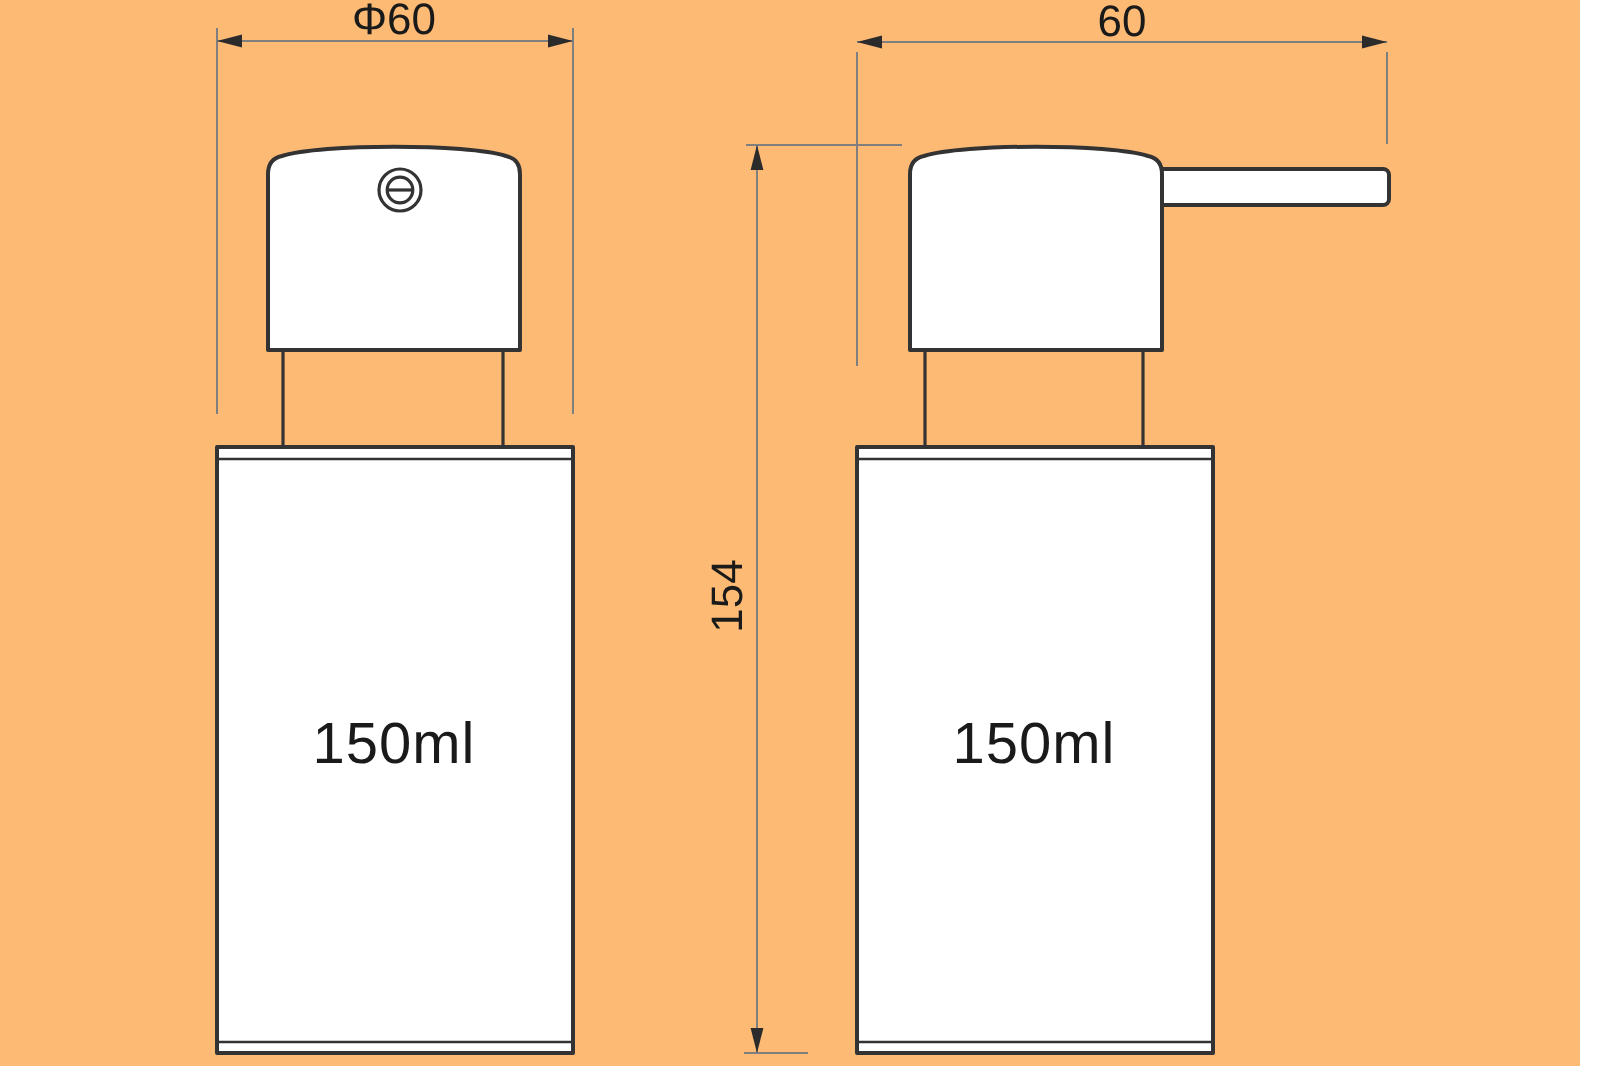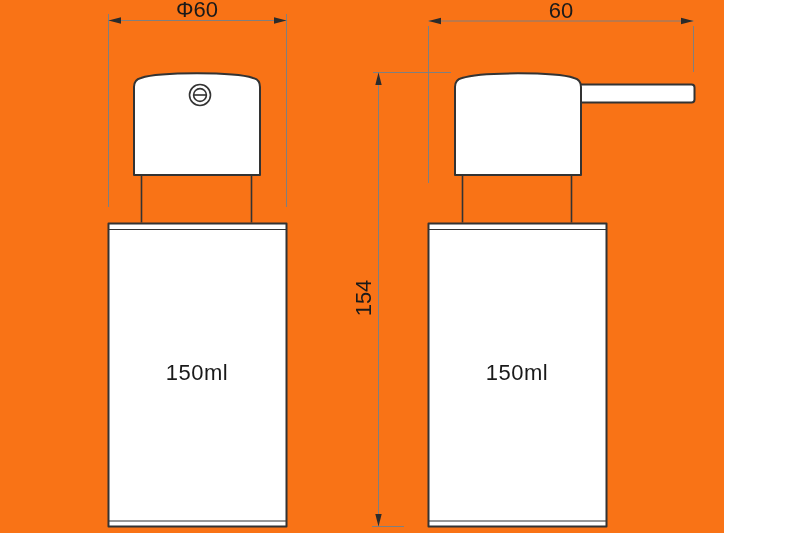--- a/index.html
+++ b/index.html
@@ -2,43 +2,43 @@
 <html><head>
 <meta charset="utf-8">
 <style>
   html, body {
     margin: 0;
     padding: 0;
     background: #ffffff;
   }
   .canvas {
     position: relative;
-    width: 724px;
+    width: 790px;
     height: 533px;
-    background: #f97316;
+    background: #fdba74;
     overflow: hidden;
     font-family: "Liberation Sans", sans-serif;
   }
   .canvas svg {
     position: absolute;
     left: 0;
     top: 0;
   }
   .label {
     position: absolute;
     transform: translate(-50%, -50%);
     color: #1a1a1a;
     white-space: nowrap;
     line-height: 1;
   }
   .dim-label {
     font-size: 22px;
   }
   .vol-label {
-    font-size: 22px;
+    font-size: 29px;
     letter-spacing: 0.5px;
   }
   .label-dim-diameter { left: 197px; top: 10px; }
   .label-dim-width    { left: 561px; top: 11px; }
   .label-dim-height   {
     left: 364px; top: 298px;
     transform: translate(-50%, -50%) rotate(-90deg);
   }
   .label-front-volume { left: 197px; top: 373px; }
   .label-side-volume  { left: 517px; top: 373px; }

